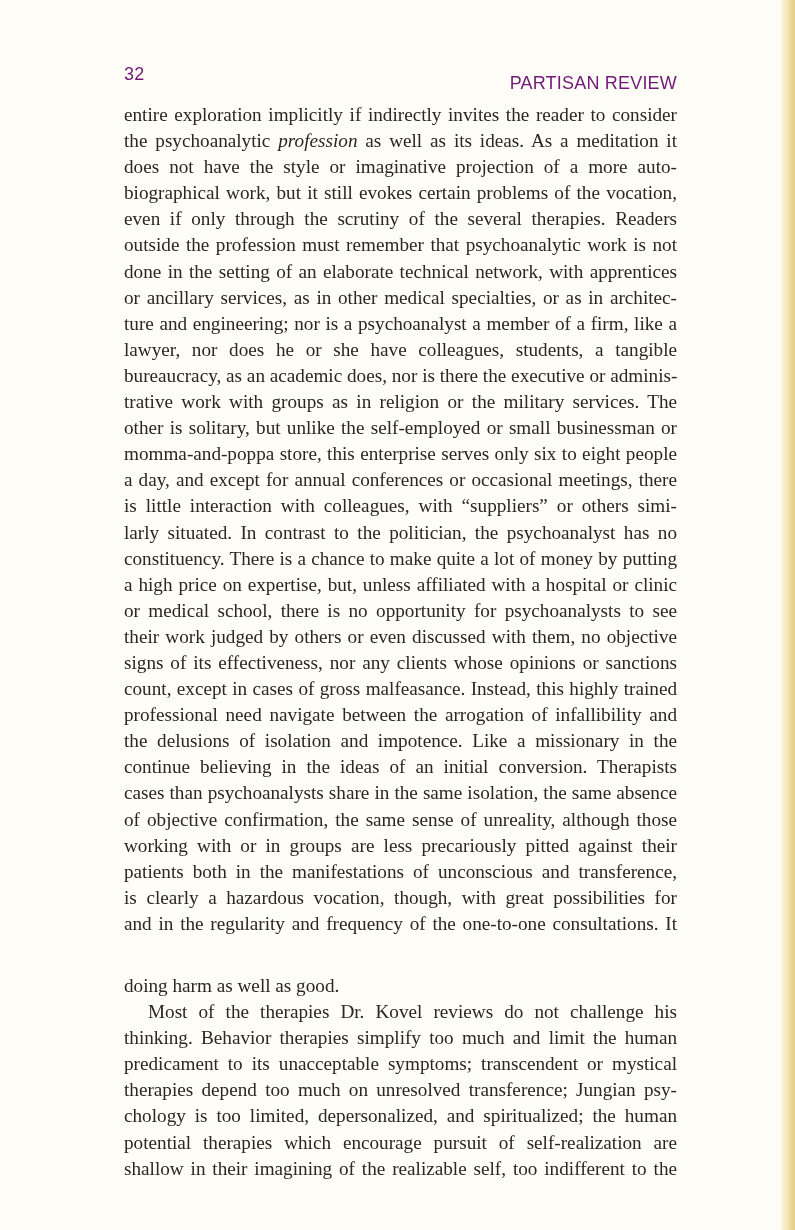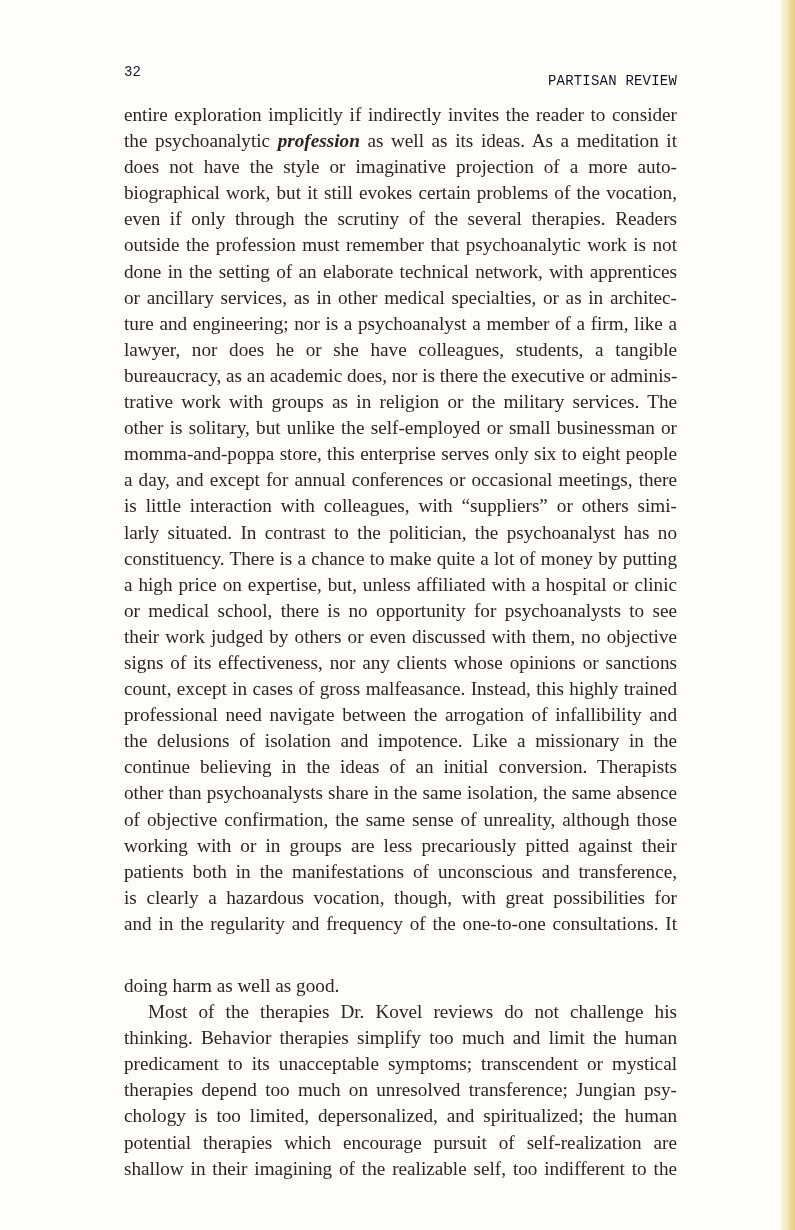--- a/index.html
+++ b/index.html
@@ -9,36 +9,36 @@
     position: relative;
     font-family: "Liberation Serif", "DejaVu Serif", serif;
     color: #2a2622;
   }
   .edge {
     position: absolute; top: 0; right: 0; width: 14px; height: 1230px;
     background: linear-gradient(to right, #fbf6df 0%, #f3e6b8 45%, #e9d493 80%, #e4cc86 100%);
   }
   .running-head {
     position: absolute; top: 64px; left: 124px; width: 553px; height: 20px;
-    font-family: Liberation Mono, monospace;
-    font-size: 14px; letter-spacing: 0.2px; color: #0f172a;
+    font-family: Liberation Sans, sans-serif;
+    font-size: 18px; letter-spacing: 0.2px; color: #701a75;
   }
   .folio { position: absolute; left: 0; top: 0; }
   .journal { position: absolute; right: 0; top: 9px; }
   .body-text {
     position: absolute; top: 102px; left: 124px; width: 553px;
   }
   .line {
     display: block; height: 26.1px; line-height: 26.1px;
     font-size: 19.2px; white-space: nowrap;
     text-align: justify; text-align-last: justify;
   }
   .line.last { text-align-last: left; margin-top: 36px; }
   .line.indent { padding-left: 24px; }
-  .line .it { font-style: italic; font-weight: bold; }
+  .line .it { font-style: italic; }
 </style>
 </head>
 <body>
 
 <div class="edge"></div>
 
 <div class="running-head">
   <span class="folio">32</span>
   <span class="journal">PARTISAN REVIEW</span>
 </div>
@@ -64,21 +64,21 @@
       <span class="line">larly situated. In contrast to the politician, the psychoanalyst has no</span>
       <span class="line">constituency. There is a chance to make quite a lot of money by putting</span>
       <span class="line">a high price on expertise, but, unless affiliated with a hospital or clinic</span>
       <span class="line">or medical school, there is no opportunity for psychoanalysts to see</span>
       <span class="line">their work judged by others or even discussed with them, no objective</span>
       <span class="line">signs of its effectiveness, nor any clients whose opinions or sanctions</span>
       <span class="line">count, except in cases of gross malfeasance. Instead, this highly trained</span>
       <span class="line">professional need navigate between the arrogation of infallibility and</span>
       <span class="line">the delusions of isolation and impotence. Like a missionary in the</span>
       <span class="line">continue believing in the ideas of an initial conversion. Therapists</span>
-      <span class="line">other than psychoanalysts share in the same isolation, the same absence</span>
+      <span class="line">cases than psychoanalysts share in the same isolation, the same absence</span>
       <span class="line">of objective confirmation, the same sense of unreality, although those</span>
       <span class="line">working with or in groups are less precariously pitted against their</span>
       <span class="line">patients both in the manifestations of unconscious and transference,</span>
       <span class="line">is clearly a hazardous vocation, though, with great possibilities for</span>
       <span class="line">and in the regularity and frequency of the one-to-one consultations. It</span>
       <span class="line last">doing harm as well as good.</span>
     </div>
     <div>
       <span class="line indent">Most of the therapies Dr. Kovel reviews do not challenge his</span>
       <span class="line">thinking. Behavior therapies simplify too much and limit the human</span>

